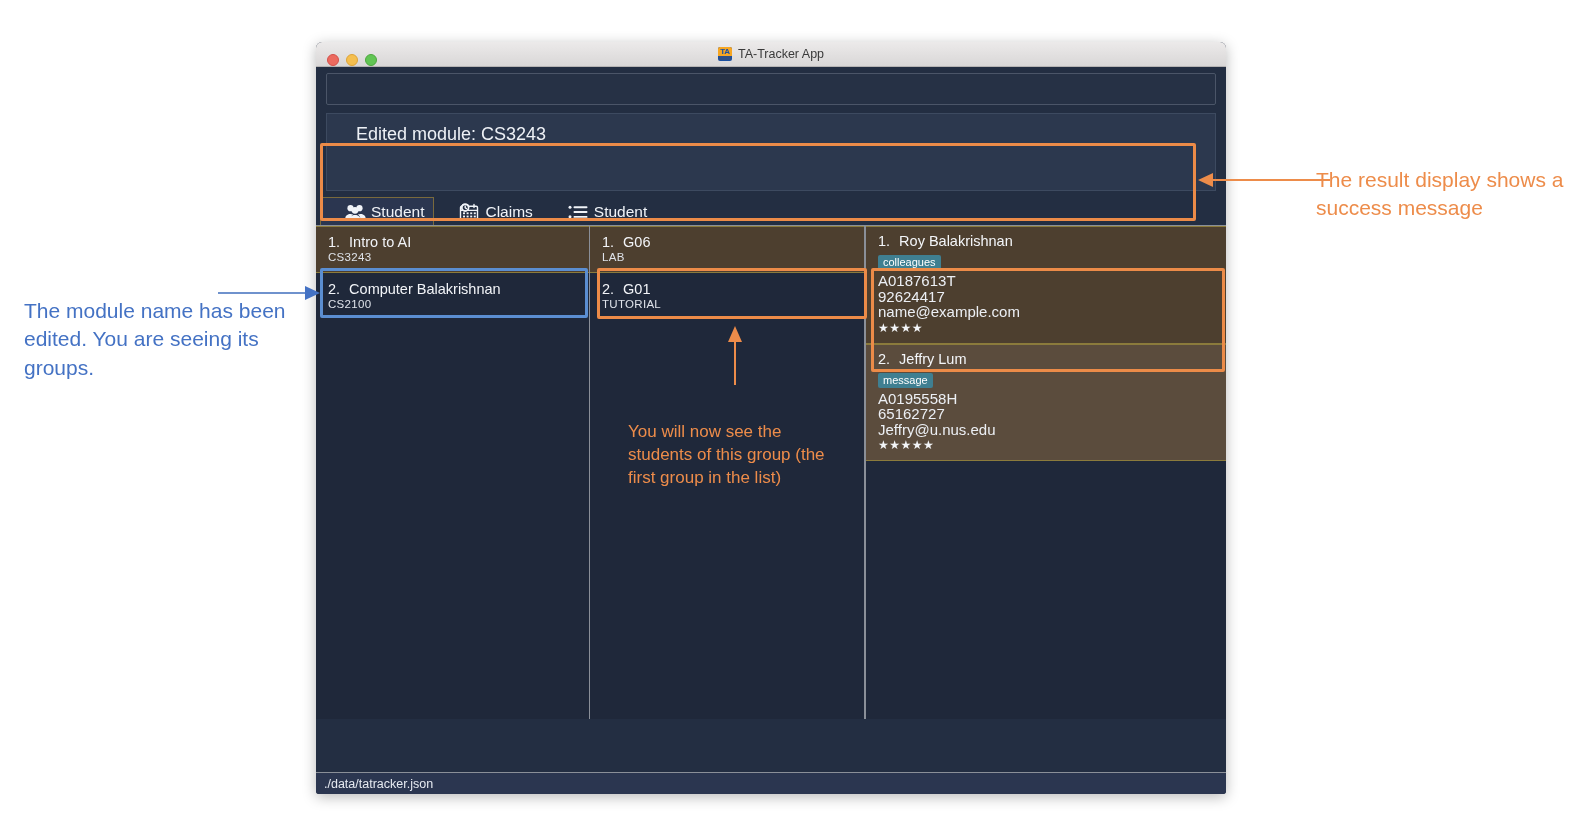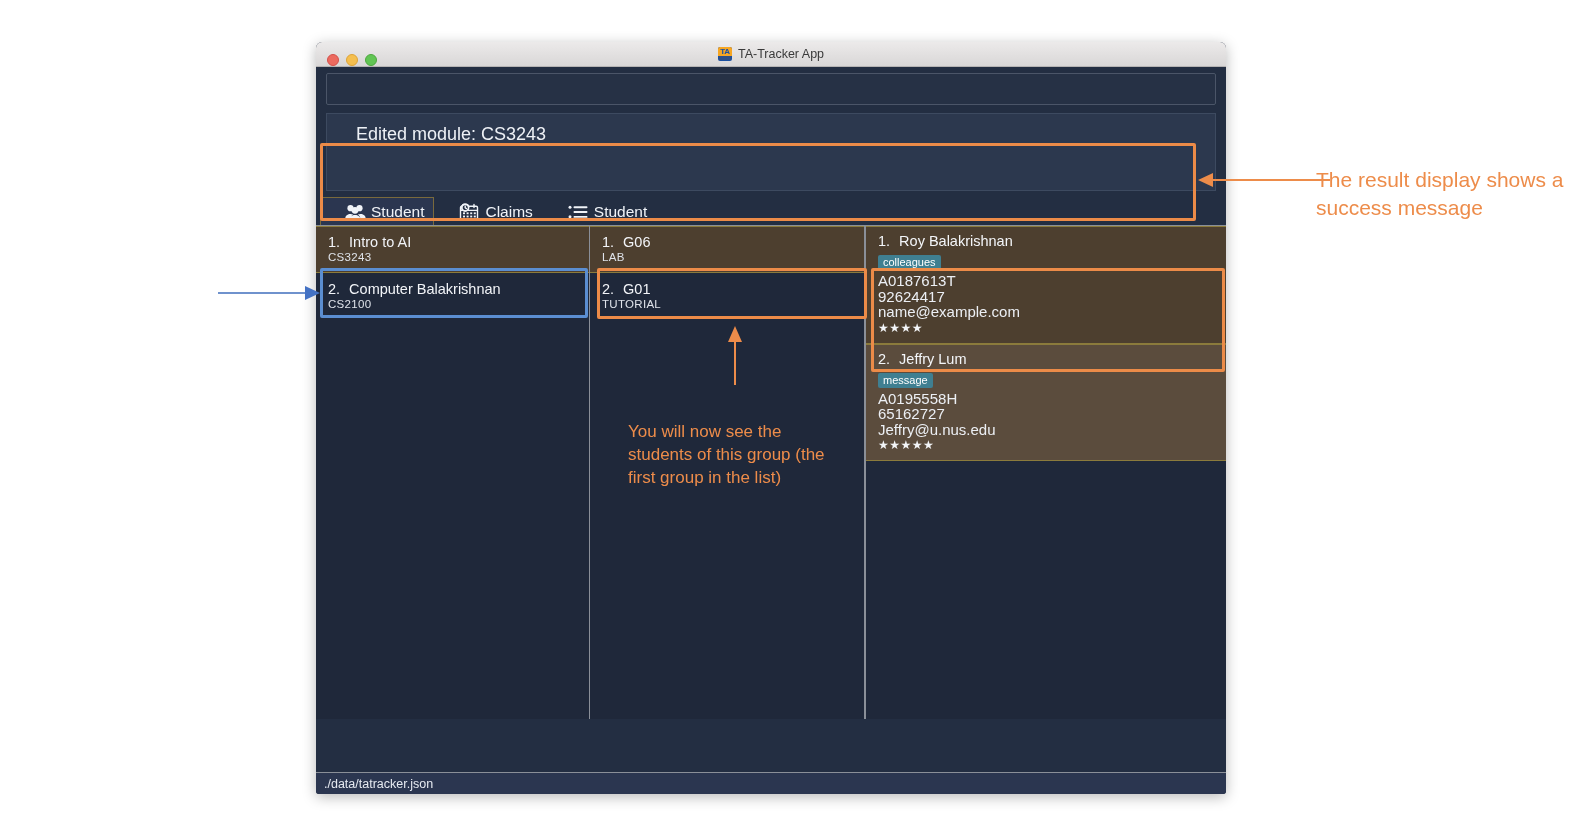--- a/index.html
+++ b/index.html
@@ -350,18 +350,19 @@
     <line x1="1330" y1="180" x2="1210" y2="180" stroke="#ed8c4a" stroke-width="2"></line>
     <polygon points="1198,180 1213,173 1213,187" fill="#ed8c4a"></polygon>
 
     <line x1="218" y1="293" x2="308" y2="293" stroke="#6f92cd" stroke-width="2"></line>
     <polygon points="320,293 305,286 305,300" fill="#4472c4"></polygon>
 
     <line x1="735" y1="385" x2="735" y2="340" stroke="#ed8c4a" stroke-width="2"></line>
     <polygon points="735,326 728,342 742,342" fill="#ed8c4a"></polygon>
   </svg>
 
+  <div class="callout blue" id="callout-left">The module name has been edited. You are seeing its groups.</div>
 
   <div class="callout orange" id="callout-right">The result display shows a success message</div>
 
   <div class="callout orange" id="callout-center">You will now see the students of this group (the first group in the list)</div>
 
 </div>
 
 </body></html>

